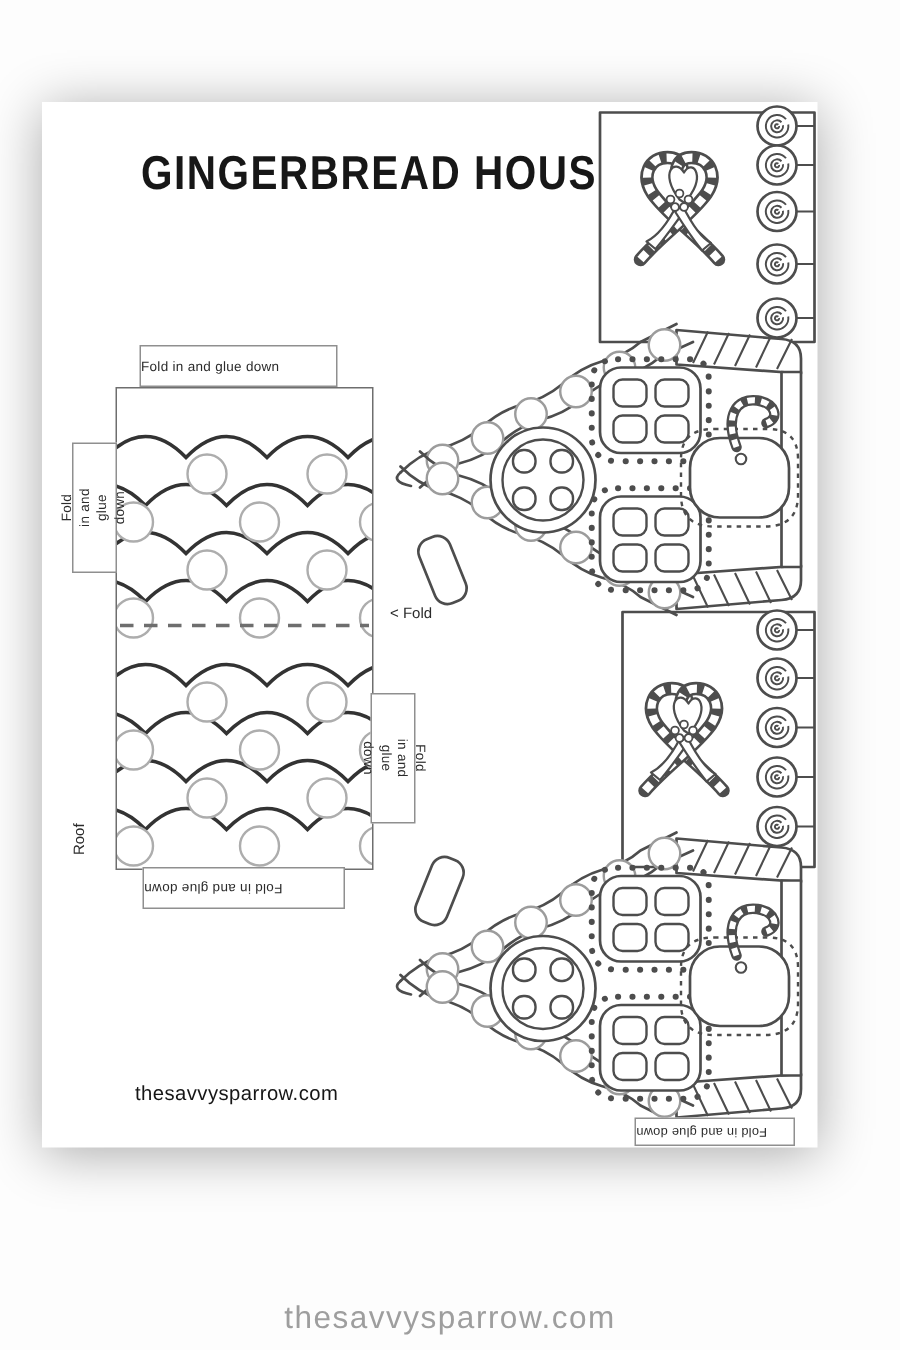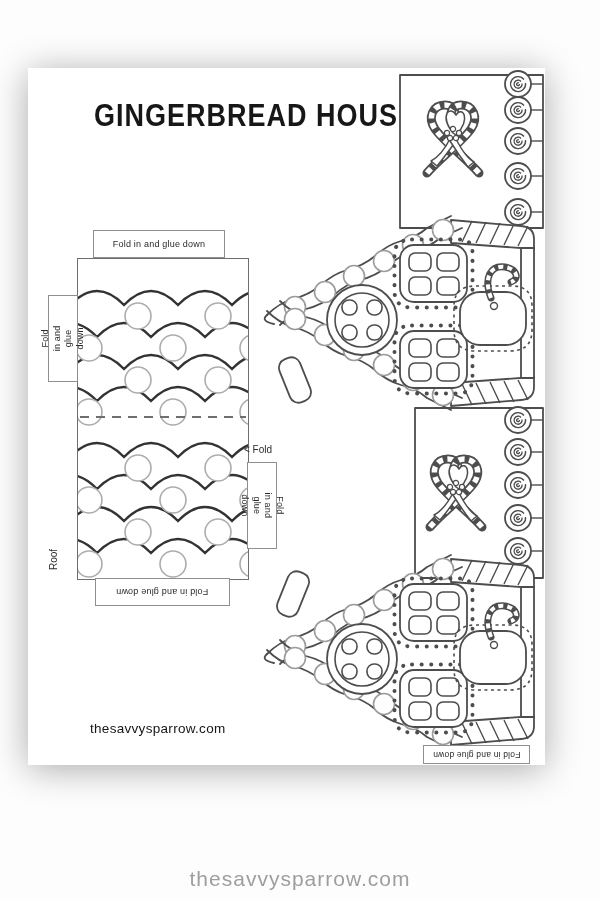--- a/index.html
+++ b/index.html
@@ -14,34 +14,34 @@
     background:#fff;box-shadow:0 4px 34px rgba(0,0,0,0.33);
   }
   .title{
     position:absolute;left:66px;top:30px;
     font-size:27px;font-weight:bold;color:#171717;
     letter-spacing:1px;transform:scaleY(1.18);transform-origin:left top;
     white-space:nowrap;
   }
   .tab{
     position:absolute;border:1px solid #8f8f8f;background:#fff;
-    display:flex;align-items:center;justify-content:center;
+    display:flex;align-items:center;
     font-size:9px;color:#2b2b2b;letter-spacing:.2px;text-align:center;
     box-sizing:border-box;z-index:3;
   }
   .tab .flip{transform:rotate(180deg);display:block;}
   .vtab .t{width:62px;line-height:1.3;}
   .vtab.left .t{transform:rotate(-90deg);}
   .vtab.right .t{transform:rotate(90deg);}
   .roof-rect{
     position:absolute;left:49px;top:190px;width:170px;height:320px;
     border:1.6px solid #6e6e6e;box-sizing:content-box;background:#fff;z-index:2;
   }
   .fold-label{
-    position:absolute;left:216px;top:336px;font-size:10px;color:#2b2b2b;z-index:3;margin-top:40px;
+    position:absolute;left:232px;top:336px;font-size:10px;color:#2b2b2b;z-index:3;
   }
   .roof-name{
     position:absolute;left:12px;top:474px;width:28px;height:34px;
     display:flex;align-items:center;justify-content:center;
     font-size:10px;color:#2b2b2b;
   }
   .roof-name .t{transform:rotate(-90deg);}
   .watermark{
     position:absolute;left:62px;top:653px;font-size:13.5px;color:#161616;letter-spacing:.3px;
   }

